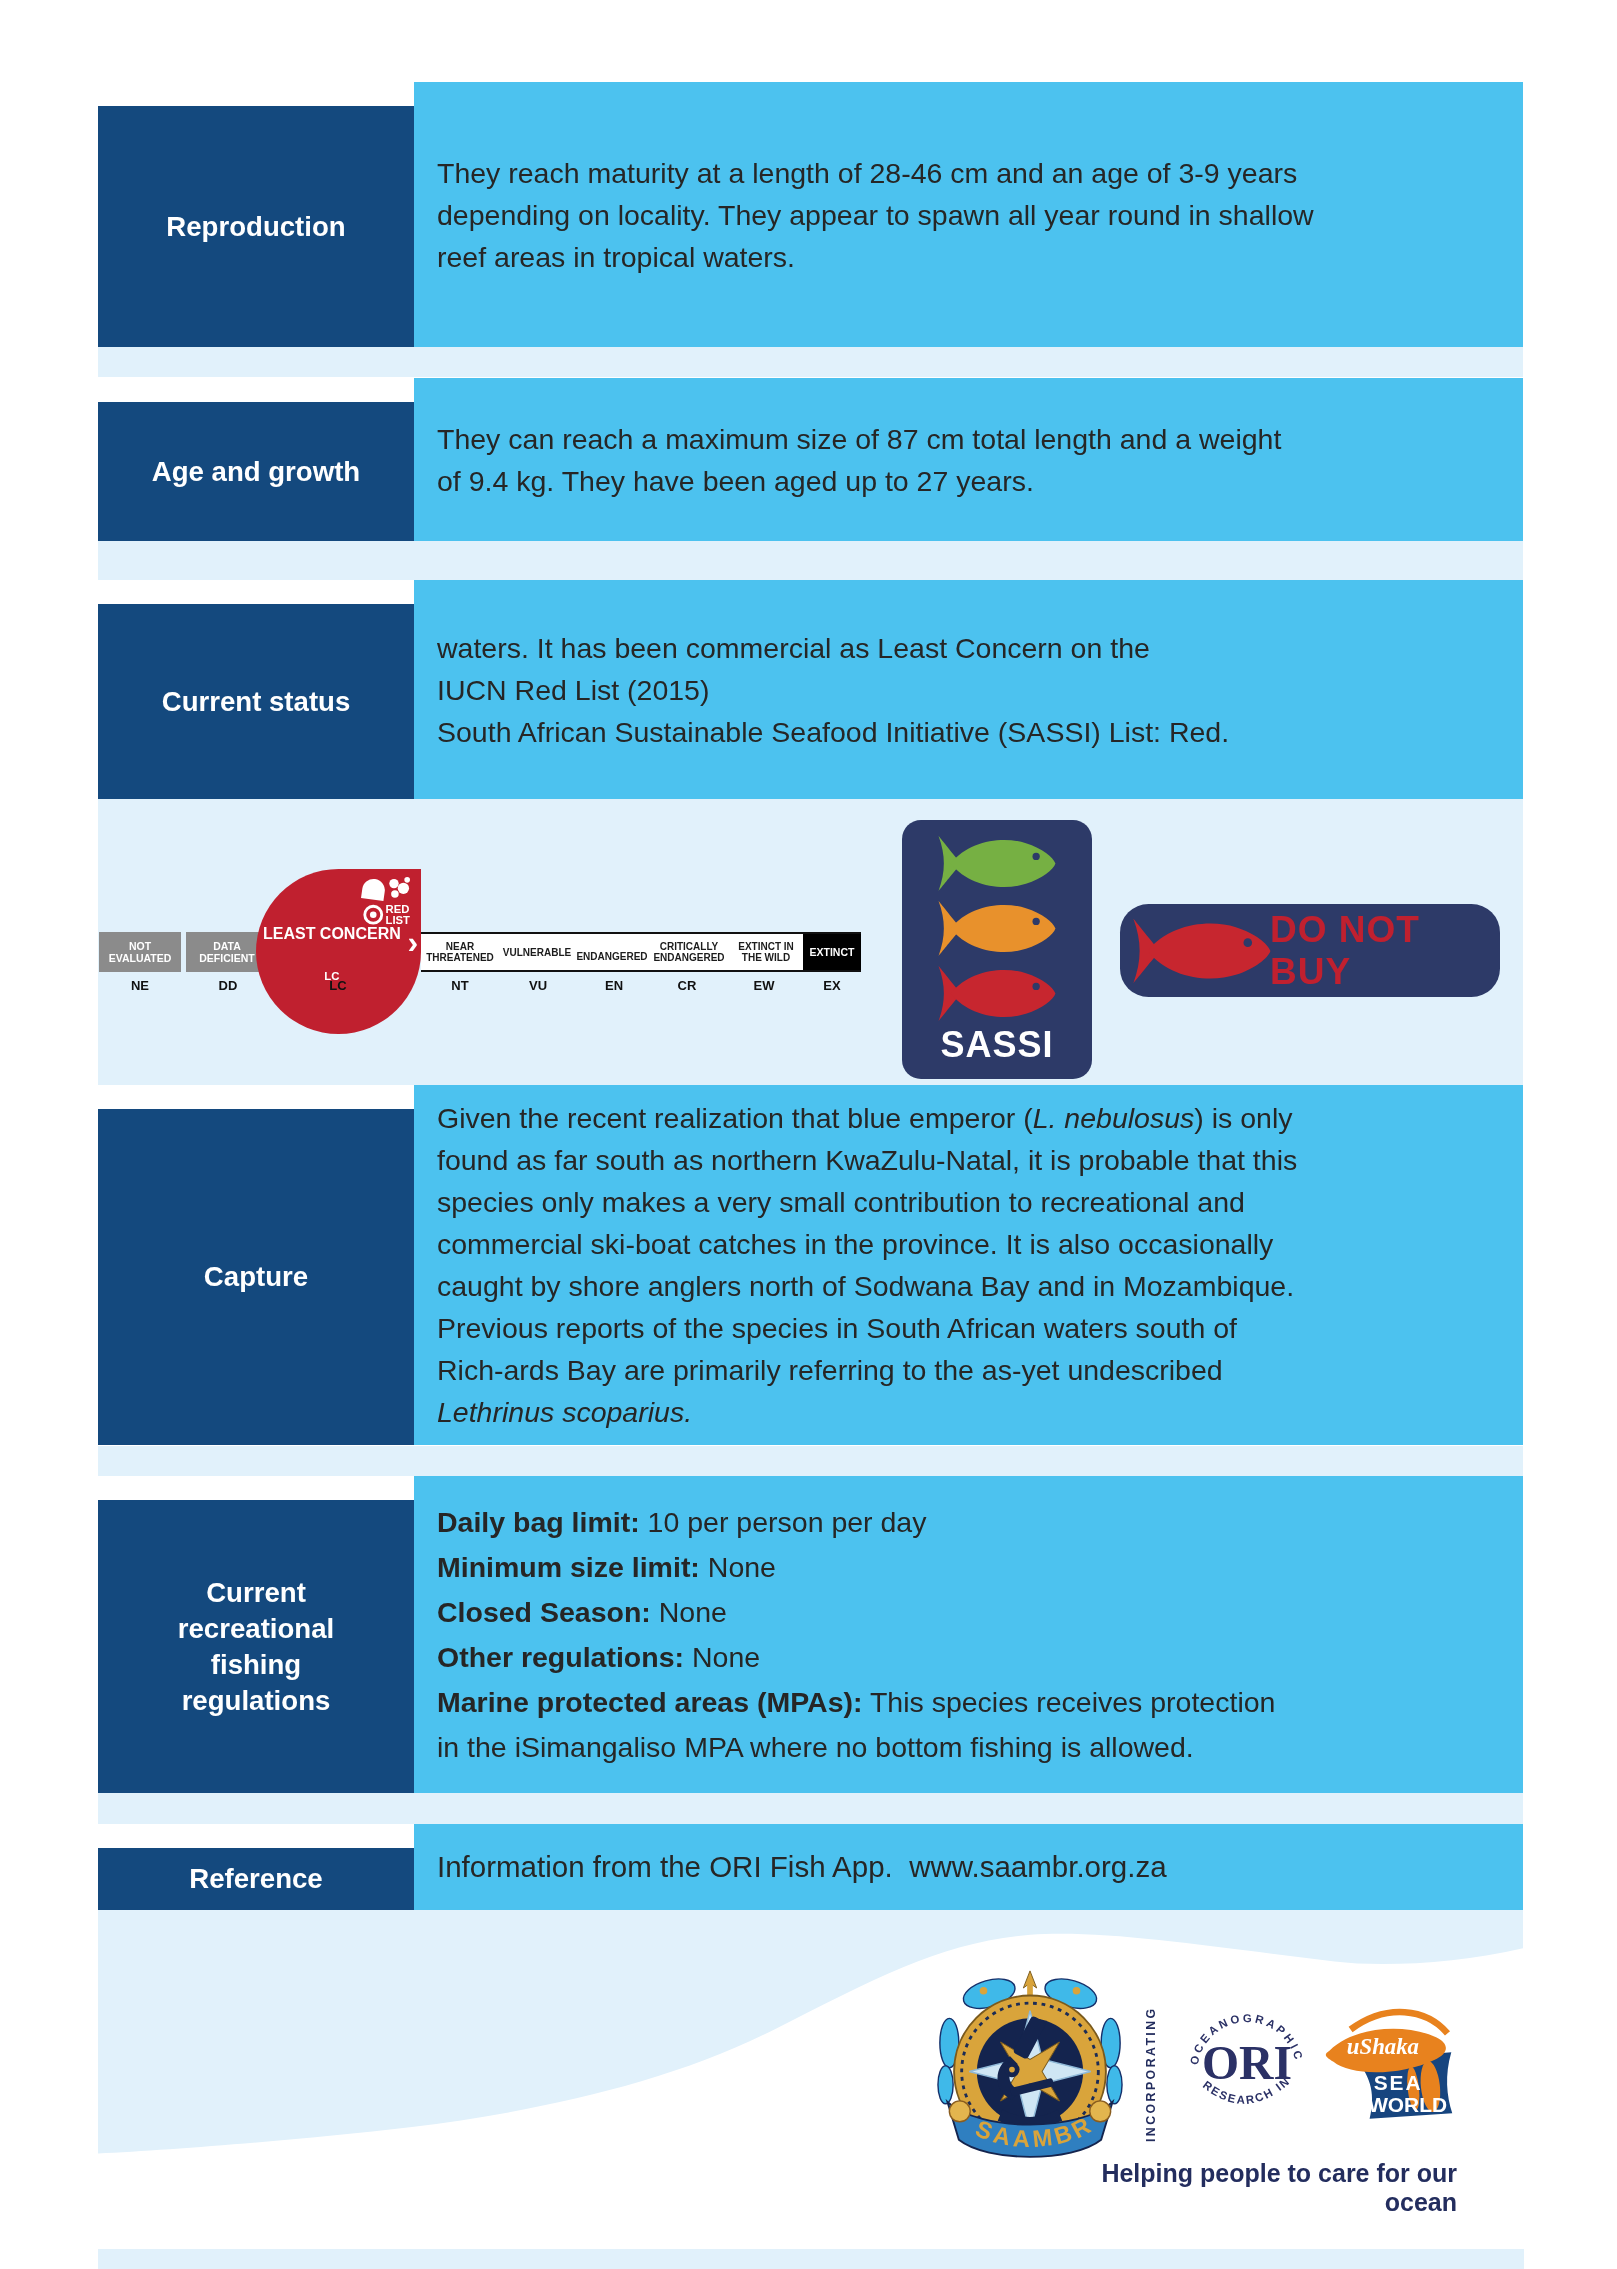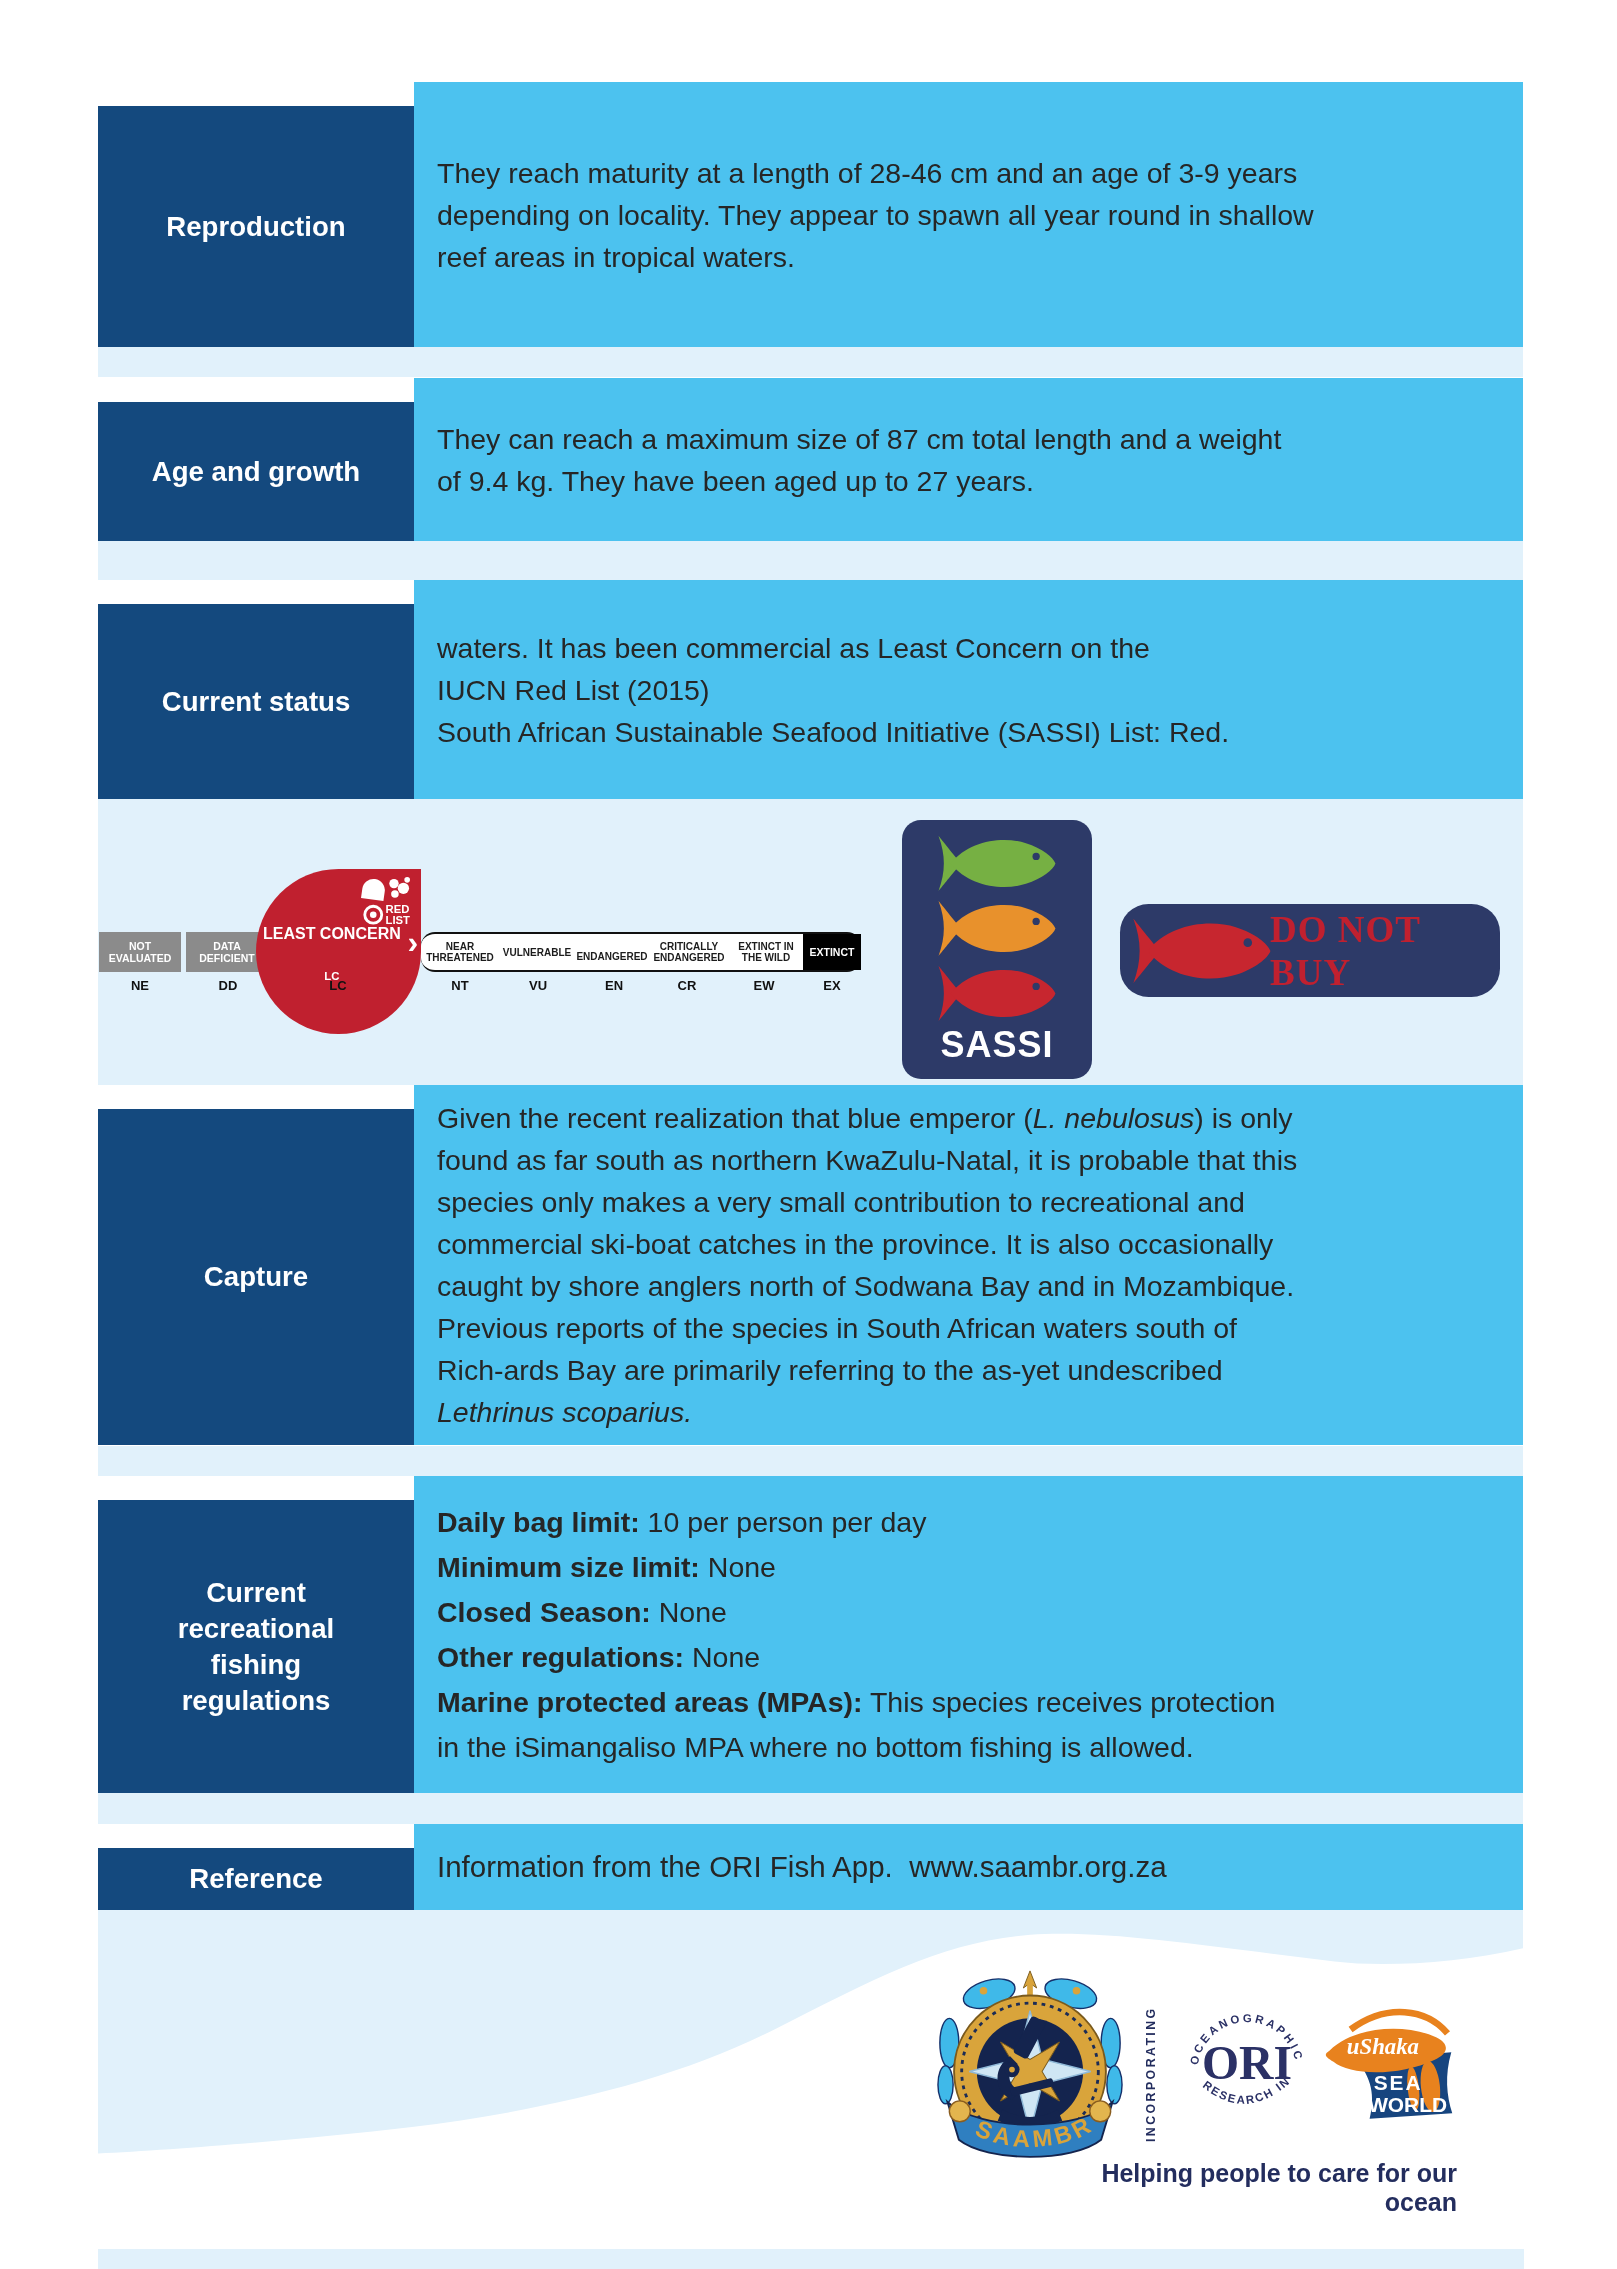--- a/index.html
+++ b/index.html
@@ -29,37 +29,37 @@
   .iucn-circle{position:absolute;left:256px;top:869px;width:165px;height:165px;
       background:var(--red);border-radius:50% 0 50% 50%;color:#fff;}
   .lc-name{position:absolute;left:0;right:13.3px;top:55px;text-align:center;
       font-weight:bold;font-size:16px;line-height:20px;}
   .lc-code{position:absolute;left:0;right:13.3px;top:101px;text-align:center;
       font-weight:bold;font-size:11.4px;}
   .lc-chevron{position:absolute;right:2.9px;top:55px;font-weight:bold;font-size:32px;}
   .redlist-mini{position:absolute;right:7.6px;top:7.6px;}
   .iucn-bar{position:absolute;left:421px;top:932px;width:440px;height:40px;
       background:#fff;border-top:2.9px solid #111;border-bottom:2.9px solid #111;
-      display:flex;box-sizing:border-box;border-radius:14px;}
+      display:flex;box-sizing:border-box;}
   .iucn-seg{display:flex;align-items:center;justify-content:center;text-align:center;
       font-weight:bold;font-size:10px;line-height:11px;color:#1c1c1c;}
   .iucn-seg.black{background:#000;color:#fff;font-size:10.5px;}
   .iucn-codes{position:absolute;left:98px;top:978px;width:789px;height:21px;}
   .iucn-codes span{position:absolute;width:48px;text-align:center;font-weight:bold;
       font-size:13px;color:#111;}
   
   .sassi-box{position:absolute;left:902px;top:820px;width:190px;height:259px;
       background:var(--navy);border-radius:19px;}
   .sassi-box svg{display:block;margin:0 auto;}
   .sassi-word{position:absolute;left:0;right:0;bottom:13.3px;text-align:center;color:#fff;
       font-weight:bold;font-size:36px;letter-spacing:1px;}
   .dnb{position:absolute;left:1120px;top:904px;width:380px;height:93px;
       background:var(--navy);border-radius:28.5px;}
   .dnb-text{position:absolute;left:150px;top:0;height:93px;display:flex;align-items:center;
-      color:var(--red);font-weight:bold;font-size:37px;letter-spacing:1px;font-family:Liberation Serif, serif;}
+      color:var(--red);font-weight:bold;font-size:37px;letter-spacing:1px;}
   
   .incorporating{position:absolute;left:1144px;top:2009px;height:133px;width:23px;
       writing-mode:vertical-rl;transform:rotate(180deg);color:var(--footer-navy);
       font-size:12.4px;font-weight:600;letter-spacing:2.4px;}
   .tagline{position:absolute;left:1046px;top:2159px;width:411px;text-align:right;
       color:var(--footer-navy);font-weight:600;font-size:25px;}
   .bottom-band{position:absolute;left:98px;top:2249px;width:1426px;height:20px;
       background:var(--band-blue);}
 </style>
 </head>

